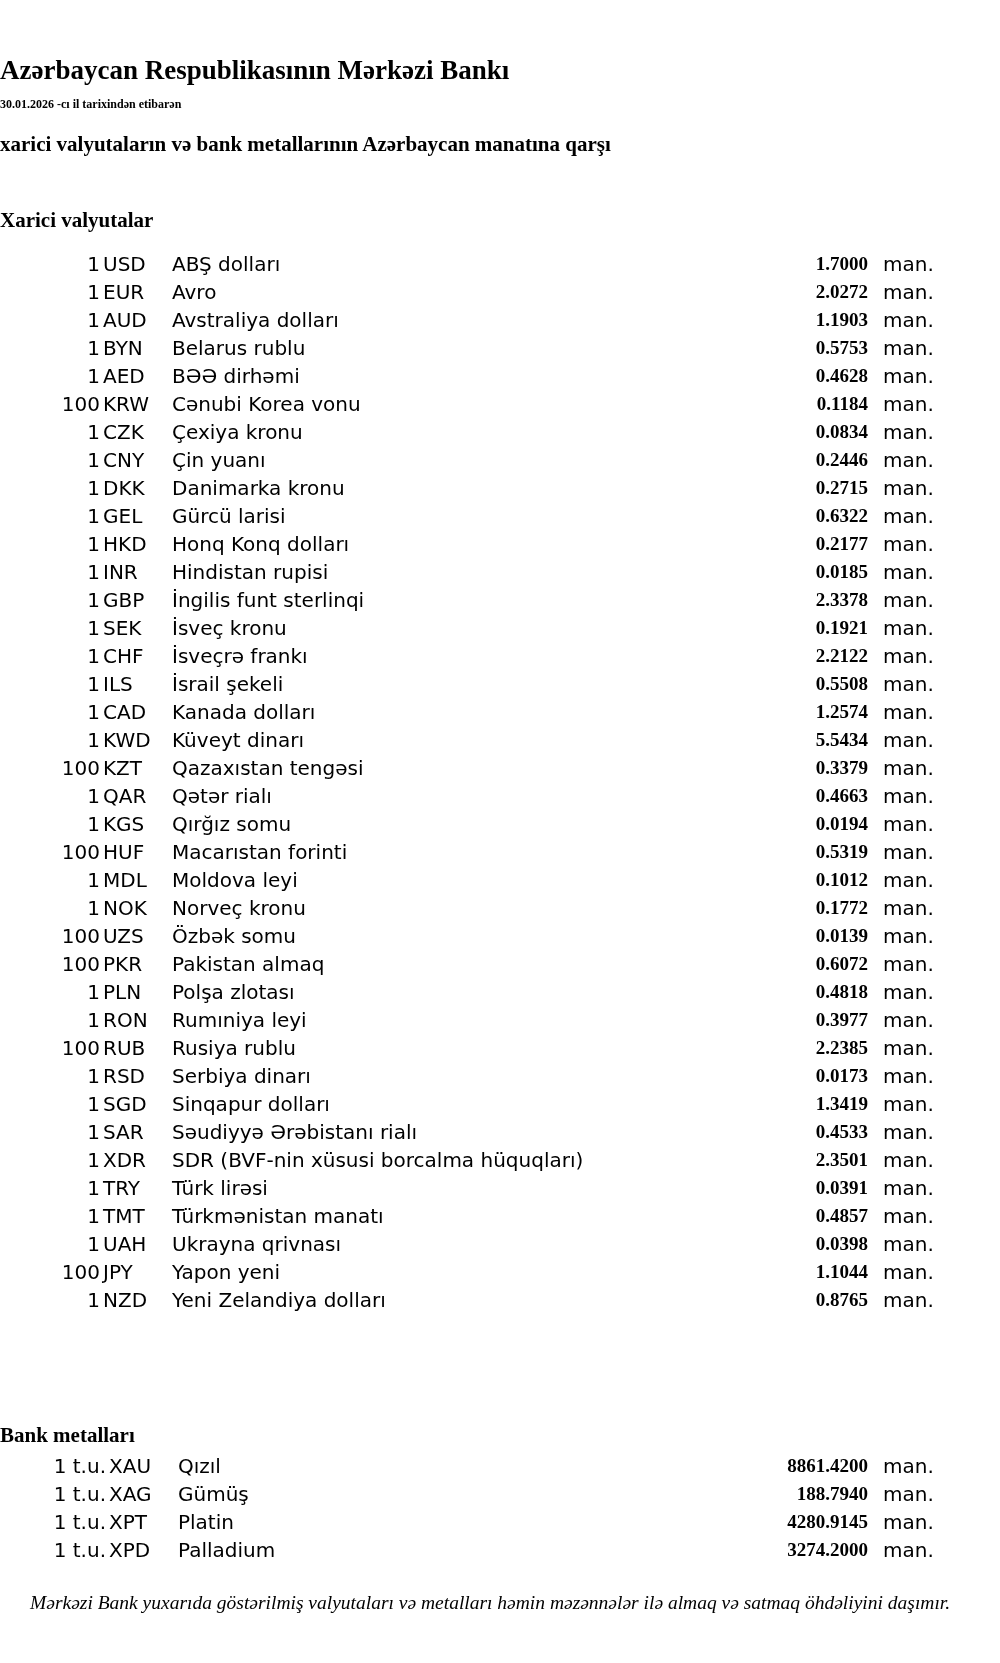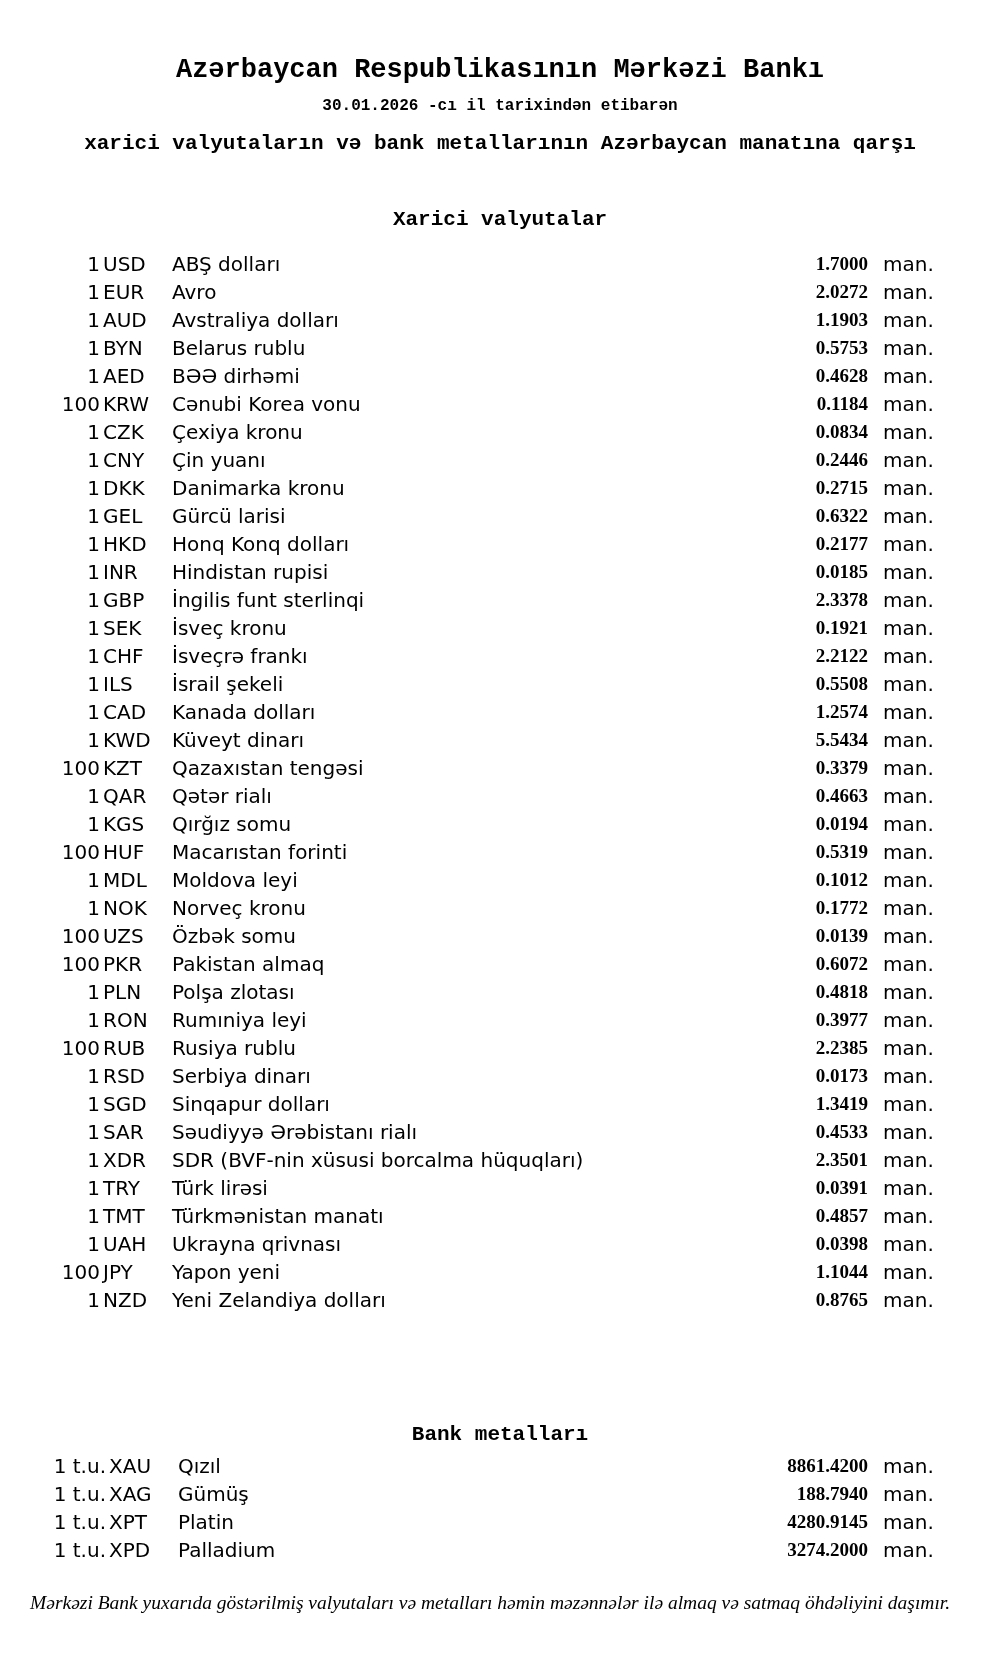--- a/index.html
+++ b/index.html
@@ -9,27 +9,26 @@
     height: 1663px;
     background: #ffffff;
     color: #000000;
     font-family: "DejaVu Sans", sans-serif;
     overflow: hidden;
   }
   .center-head {
     position: absolute;
     left: 0;
     width: 100%;
-    text-align: center;
-    font-family: Liberation Mono, monospace;
+    font-family: Liberation Serif, serif;
     font-weight: bold;
     white-space: nowrap;
   }
   #title     { top: 55px;  font-size: 27px; }
-  #dateline  { top: 97px;  font-size: 16px; }
+  #dateline  { top: 97px;  font-size: 12px; }
   #subtitle  { top: 132px; font-size: 21px; }
   #fx-title  { top: 208px; font-size: 21px; }
   #metals-title { top: 1423px; font-size: 21px; }
 
   .rates-table { position: absolute; left: 0; right: 0; }
   #fx-table     { top: 250px; }
   #metals-table { top: 1452px; }
 
   .row {
     display: flex;

